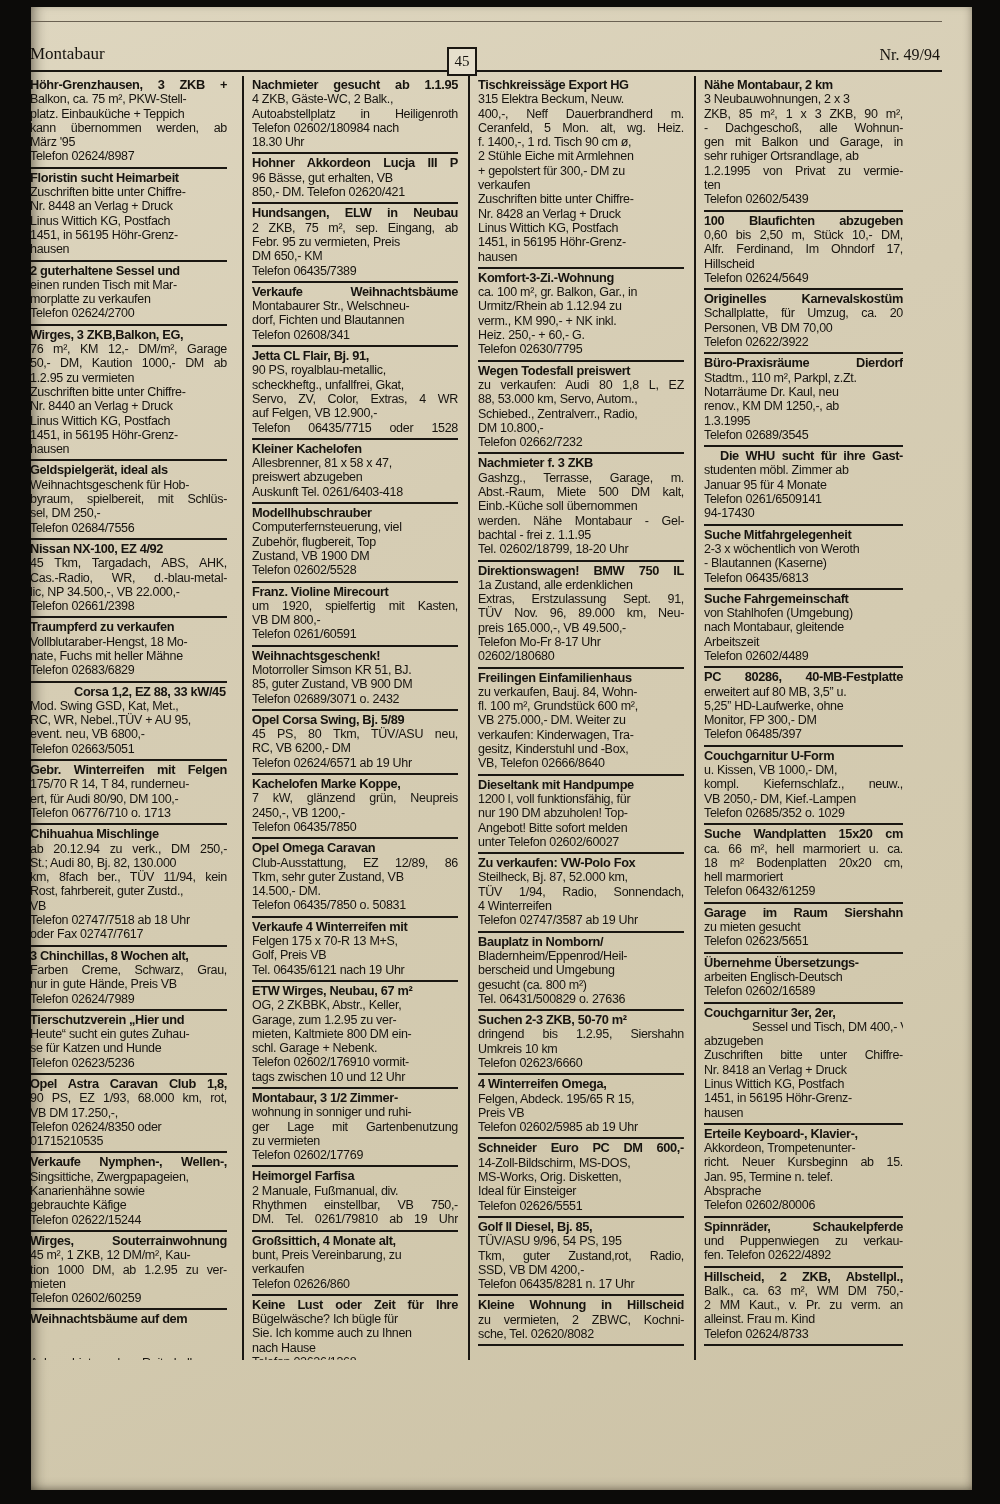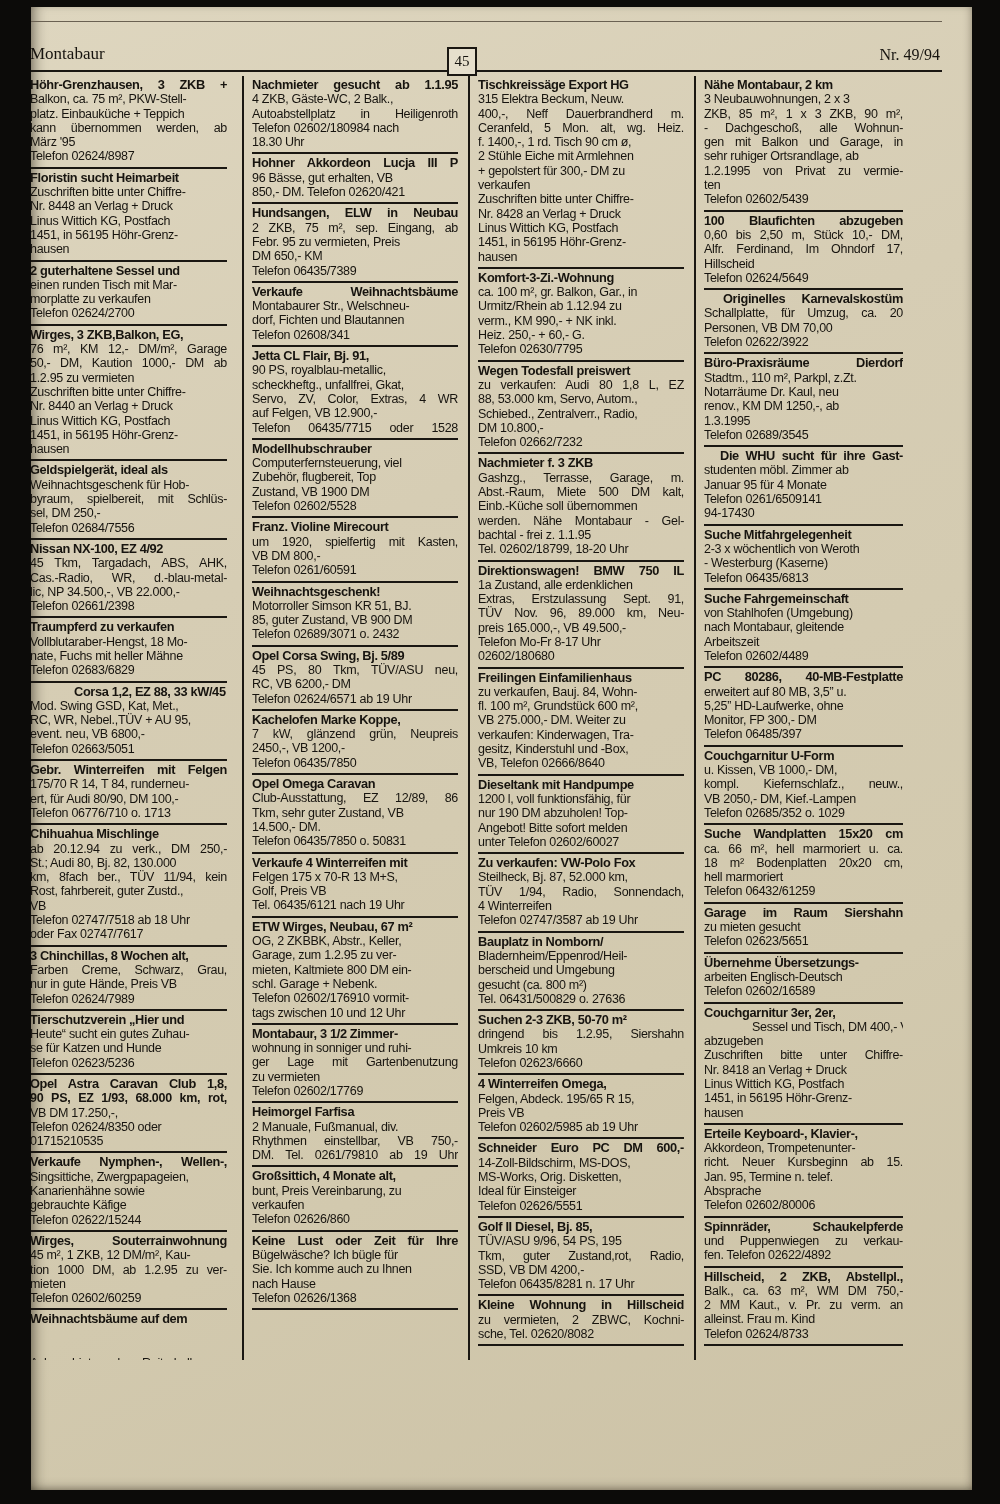--- a/index.html
+++ b/index.html
@@ -146,21 +146,21 @@
           <div class="ad-line">Telefon 02624/7989</div>
         </div>
         <div class="ad">
           <div class="ad-title">Tierschutzverein „Hier und</div>
           <div class="ad-line">Heute“ sucht ein gutes Zuhau-</div>
           <div class="ad-line">se für Katzen und Hunde</div>
           <div class="ad-line">Telefon 02623/5236</div>
         </div>
         <div class="ad">
           <div class="ad-title" style="text-align: justify; text-align-last: justify;">Opel Astra Caravan Club 1,8,</div>
-          <div class="ad-line" style="text-align: justify; text-align-last: justify; font-weight: bold;">90 PS, EZ 1/93, 68.000 km, rot,</div>
+          <div class="ad-line" style="text-align: justify; text-align-last: justify;">90 PS, EZ 1/93, 68.000 km, rot,</div>
           <div class="ad-line">VB DM 17.250,-,</div>
           <div class="ad-line">Telefon 02624/8350 oder</div>
           <div class="ad-line">01715210535</div>
         </div>
         <div class="ad">
           <div class="ad-title" style="text-align: justify; text-align-last: justify;">Verkaufe Nymphen-, Wellen-,</div>
           <div class="ad-line">Singsittiche, Zwergpapageien,</div>
           <div class="ad-line">Kanarienhähne sowie</div>
           <div class="ad-line">gebrauchte Käfige</div>
           <div class="ad-line">Telefon 02622/15244</div>
@@ -205,20 +205,26 @@
           <div class="ad-line">dorf, Fichten und Blautannen</div>
           <div class="ad-line">Telefon 02608/341</div>
         </div>
         <div class="ad">
           <div class="ad-title">Jetta CL Flair, Bj. 91,</div>
           <div class="ad-line">90 PS, royalblau-metallic,</div>
           <div class="ad-line">scheckheftg., unfallfrei, Gkat,</div>
           <div class="ad-line" style="text-align: justify; text-align-last: justify;">Servo, ZV, Color, Extras, 4 WR</div>
           <div class="ad-line">auf Felgen, VB 12.900,-</div>
           <div class="ad-line" style="text-align: justify; text-align-last: justify;">Telefon 06435/7715 oder 1528</div>
+        </div>
+        <div class="ad">
+          <div class="ad-title">Kleiner Kachelofen</div>
+          <div class="ad-line">Allesbrenner, 81 x 58 x 47,</div>
+          <div class="ad-line">preiswert abzugeben</div>
+          <div class="ad-line">Auskunft Tel. 0261/6403-418</div>
         </div>
         <div class="ad">
           <div class="ad-title">Modellhubschrauber</div>
           <div class="ad-line">Computerfernsteuerung, viel</div>
           <div class="ad-line">Zubehör, flugbereit, Top</div>
           <div class="ad-line">Zustand, VB 1900 DM</div>
           <div class="ad-line">Telefon 02602/5528</div>
         </div>
         <div class="ad">
           <div class="ad-title">Franz. Violine Mirecourt</div>
@@ -418,21 +424,21 @@
           <div class="ad-line">Telefon 02602/5439</div>
         </div>
         <div class="ad">
           <div class="ad-title" style="text-align: justify; text-align-last: justify;">100 Blaufichten abzugeben</div>
           <div class="ad-line" style="text-align: justify; text-align-last: justify;">0,60 bis 2,50 m, Stück 10,- DM,</div>
           <div class="ad-line" style="text-align: justify; text-align-last: justify;">Alfr. Ferdinand, Im Ohndorf 17,</div>
           <div class="ad-line">Hillscheid</div>
           <div class="ad-line">Telefon 02624/5649</div>
         </div>
         <div class="ad">
-          <div class="ad-title" style="text-align: justify; text-align-last: justify; margin-left: 19px;">Originelles Karnevalskostüm</div>
+          <div class="ad-title" style="text-align: justify; text-align-last: justify;">Originelles Karnevalskostüm</div>
           <div class="ad-line" style="text-align: justify; text-align-last: justify;">Schallplatte, für Umzug, ca. 20</div>
           <div class="ad-line">Personen, VB DM 70,00</div>
           <div class="ad-line">Telefon 02622/3922</div>
         </div>
         <div class="ad">
           <div class="ad-title" style="text-align: justify; text-align-last: justify;">Büro-Praxisräume Dierdorf</div>
           <div class="ad-line">Stadtm., 110 m², Parkpl, z.Zt.</div>
           <div class="ad-line">Notarräume Dr. Kaul, neu</div>
           <div class="ad-line">renov., KM DM 1250,-, ab</div>
           <div class="ad-line">1.3.1995</div>
@@ -441,21 +447,21 @@
         <div class="ad">
           <div class="ad-title" style="text-align: justify; text-align-last: justify; margin-left: 16px;">Die WHU sucht für ihre Gast-</div>
           <div class="ad-line">studenten möbl. Zimmer ab</div>
           <div class="ad-line">Januar 95 für 4 Monate</div>
           <div class="ad-line">Telefon 0261/6509141</div>
           <div class="ad-line">94-17430</div>
         </div>
         <div class="ad">
           <div class="ad-title">Suche Mitfahrgelegenheit</div>
           <div class="ad-line">2-3 x wöchentlich von Weroth</div>
-          <div class="ad-line">- Westerburg (Kaserne)</div>
+          <div class="ad-line">- Blautannen (Kaserne)</div>
           <div class="ad-line">Telefon 06435/6813</div>
         </div>
         <div class="ad">
           <div class="ad-title">Suche Fahrgemeinschaft</div>
           <div class="ad-line">von Stahlhofen (Umgebung)</div>
           <div class="ad-line">nach Montabaur, gleitende</div>
           <div class="ad-line">Arbeitszeit</div>
           <div class="ad-line">Telefon 02602/4489</div>
         </div>
         <div class="ad">

